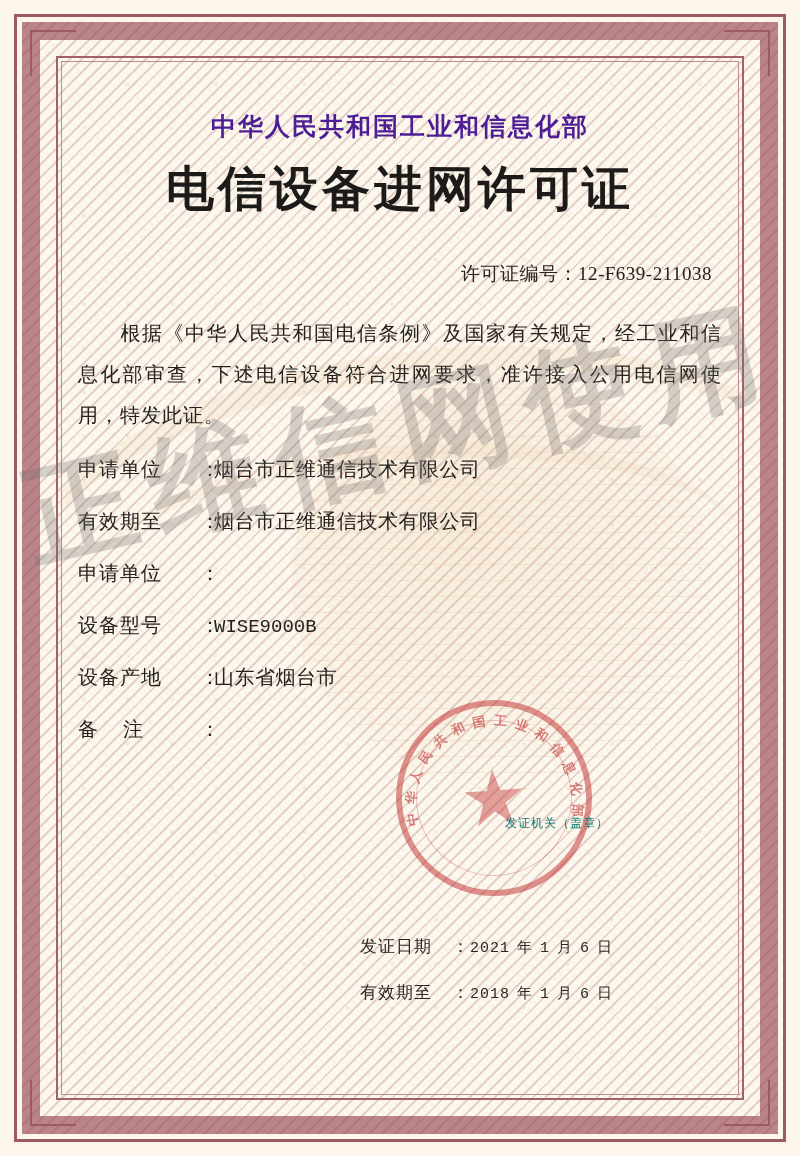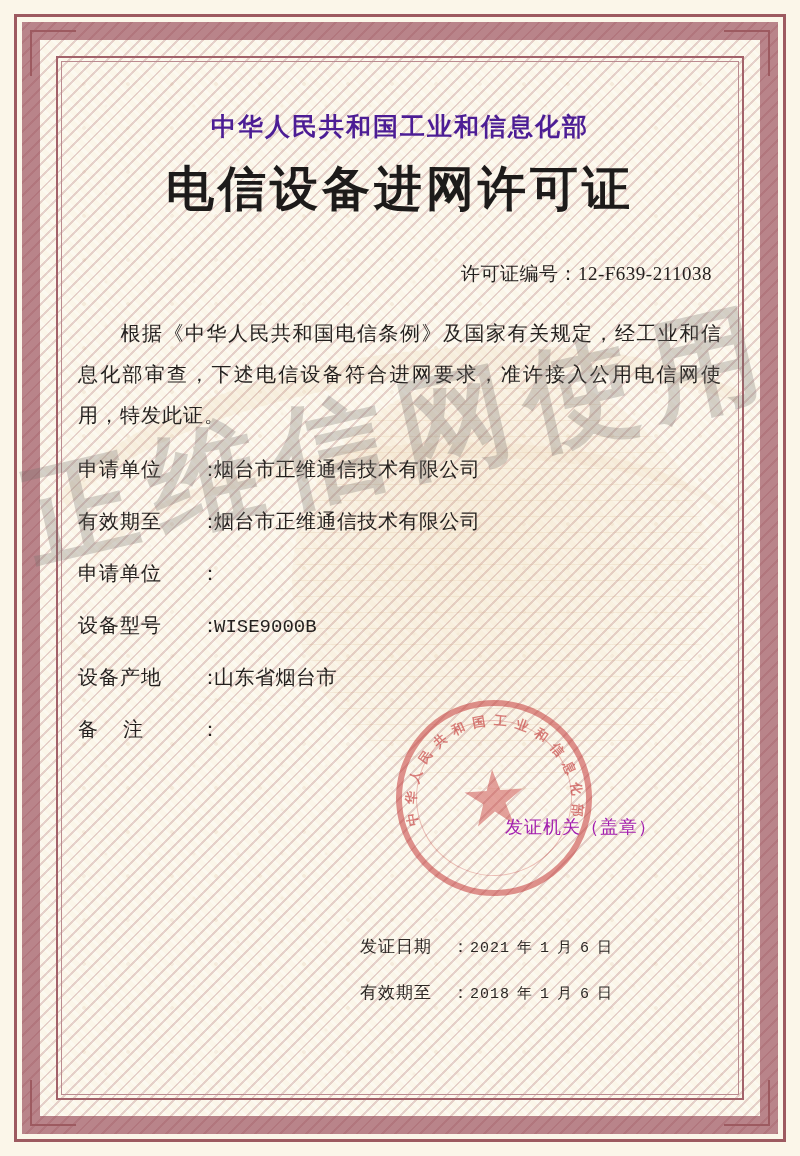--- a/index.html
+++ b/index.html
@@ -267,22 +267,22 @@
     margin-left: -8px;
     text-align: center;
     font-family: "Liberation Serif", serif;
     font-weight: bold;
   }
 
   .issuer {
     position: absolute;
     left: 505px;
     top: 815px;
-    font-size: 18px;
-    color: #a21caf;
+    font-size: 12px;
+    color: #0f766e;
     letter-spacing: 1px;
   }
 
   
   .dates {
     position: absolute;
     left: 360px;
     top: 935px;
     width: 360px;
     color: #2b2724;

